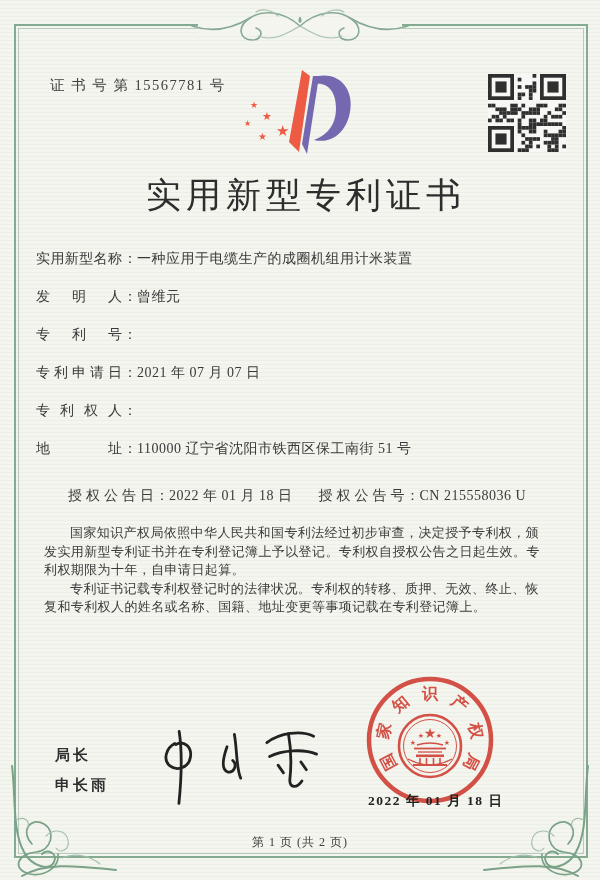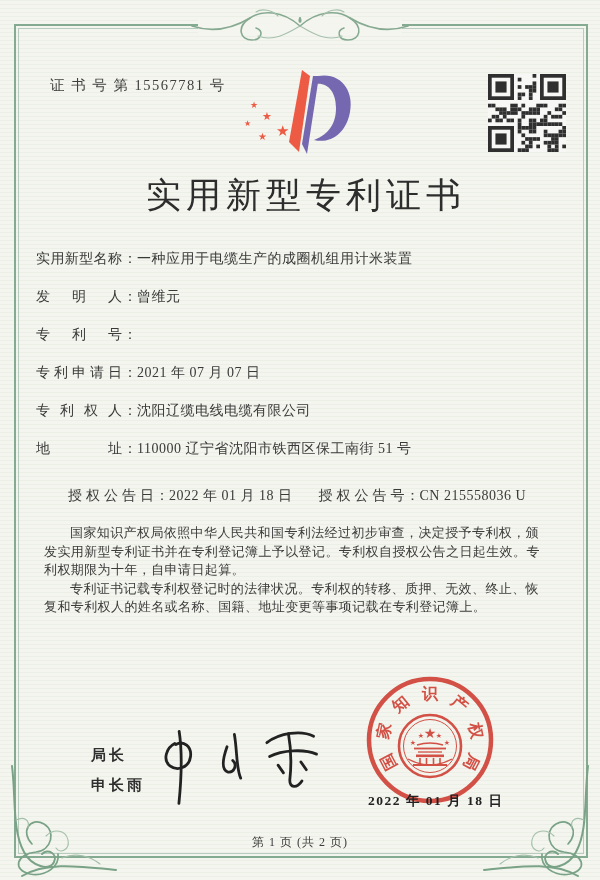--- a/index.html
+++ b/index.html
@@ -27,21 +27,21 @@
   .val{margin-left:0;letter-spacing:.5px;white-space:nowrap;text-align:right;}
   .grant{position:absolute;left:68px;top:487px;display:flex;font-size:14px;}
   .grant .part2{margin-left:26px;display:flex;align-items:baseline;}
   .grant .part1{display:flex;align-items:baseline;}
   
   .paras{position:absolute;left:44px;top:524px;width:496px;font-size:13px;line-height:18.5px;
          letter-spacing:.4px;color:#3b3b3b;}
   .paras p{margin:0;text-indent:2em;}
   
   .signoff{position:absolute;left:55px;top:740px;font-family:"Liberation Sans","DejaVu Sans",sans-serif;
-           font-weight:600;font-size:15px;letter-spacing:3px;color:#2f2f2f;line-height:30px;margin-left:36px;}
+           font-weight:600;font-size:15px;letter-spacing:3px;color:#2f2f2f;line-height:30px;}
   .signature{position:absolute;left:148px;top:724px;}
   
   .seal{position:absolute;left:355px;top:665px;width:150px;height:150px;opacity:.92;}
   .seal-char{position:absolute;left:50%;top:50%;font-weight:700;font-size:16px;color:#d04338;
              font-family:"Liberation Serif",serif;}
   .seal-date{position:absolute;left:368px;top:792px;font-size:13.5px;font-weight:600;
              letter-spacing:1.5px;color:#222;}
   .footer{position:absolute;left:0;right:0;top:834px;text-align:center;font-size:12px;
           letter-spacing:1px;color:#3d3d3d;}
 </style>
@@ -254,21 +254,20 @@
         <span class="colon">：</span>
     </div>
     <div class="frow">
       <span class="lbl">专利申请日</span>
         <span class="colon">：</span>
       <span class="val">2021 年 07 月 07 日</span>
     </div>
     <div class="frow">
       <span class="lbl">专利权人</span>
         <span class="colon">：</span>
-      <span class="val">沈阳辽缆电线电缆有限公司</span>
     </div>
     <div class="frow">
       <span class="lbl">地址</span>
         <span class="colon">：</span>
       <span class="val">110000 辽宁省沈阳市铁西区保工南街 51 号</span>
     </div>
   </div>
 
   <div class="grant">
     <div class="part1">

